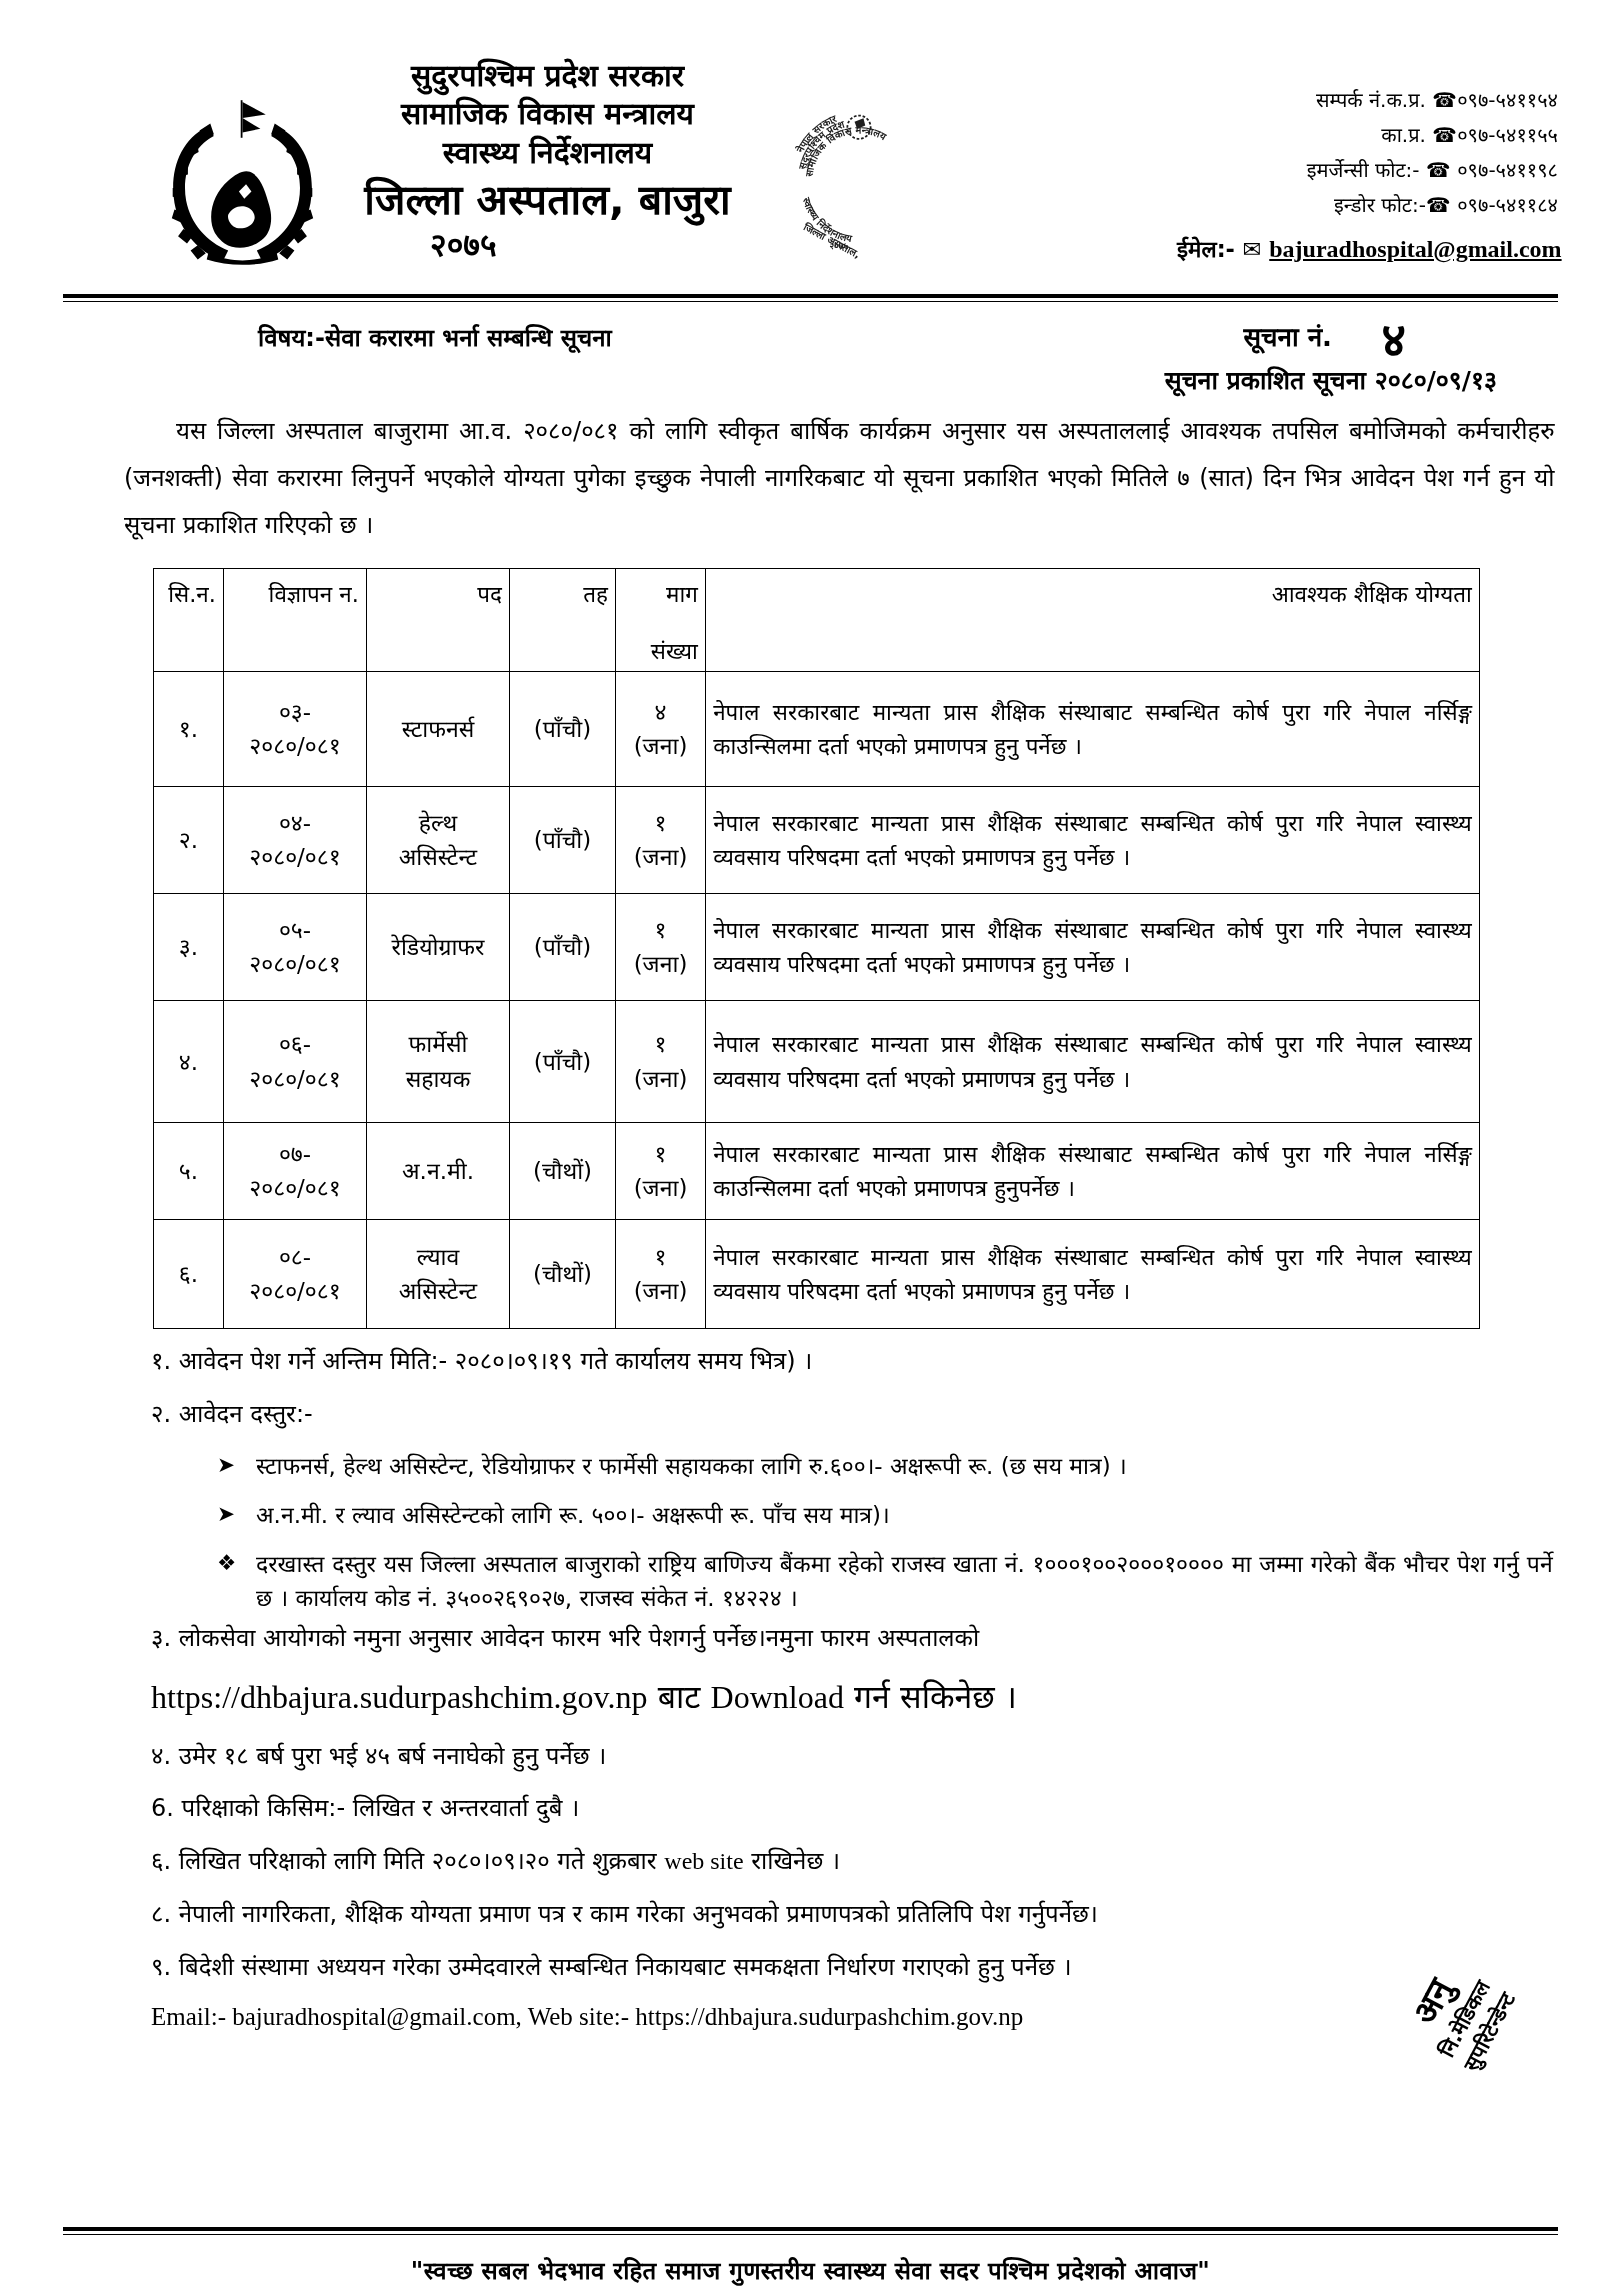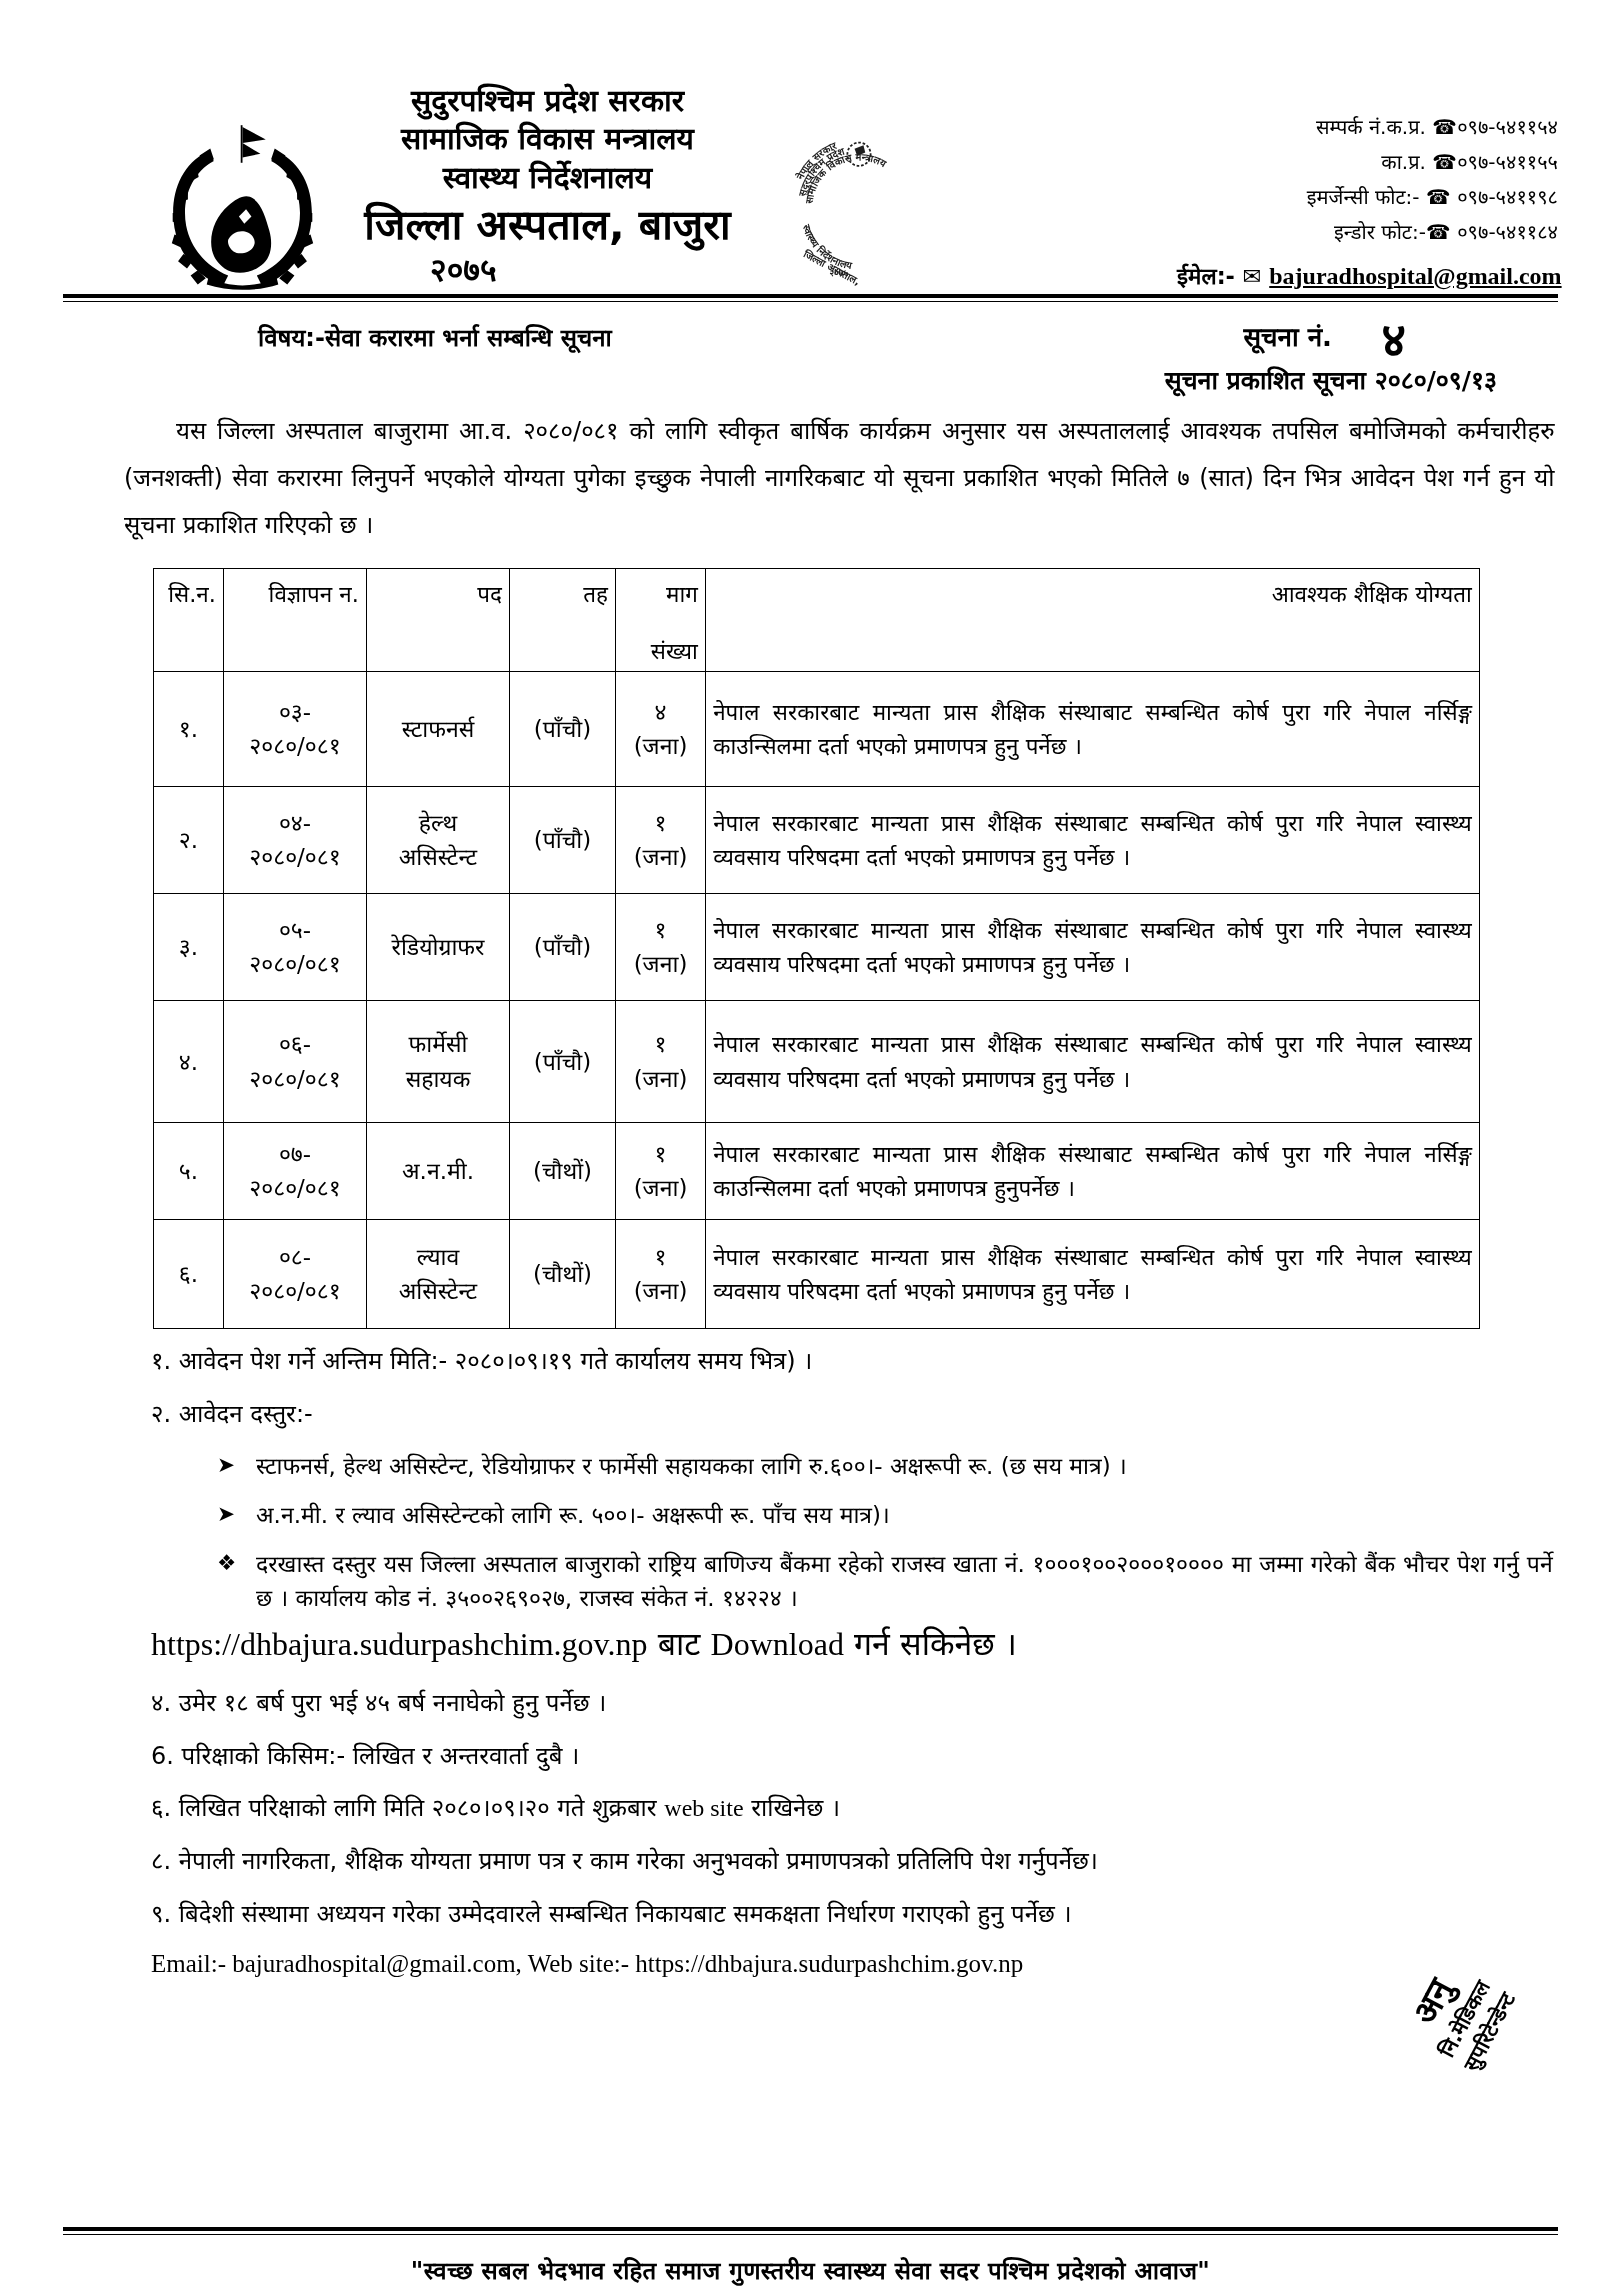--- a/index.html
+++ b/index.html
@@ -18,21 +18,21 @@
   .page {
     width: 1621px;
     height: 2291px;
     padding: 21.5px 54px 0 54px;
     position: relative;
   }
 
   
   .header {
     display: flex;
-    align-items: flex-end;
+    align-items: center;
     height: 269px;
     position: relative;
   }
   .emblem {
     width: 179px;
     height: 175px;
     margin-left: 99px;
     margin-top: 45px;
     flex: 0 0 auto;
     position: relative;
@@ -522,20 +522,21 @@
     <div class="note-sub">
       <span class="bullet">➤</span>
       <span>अ.न.मी. र ल्याव असिस्टेन्टको लागि रू. ५००।- अक्षरूपी रू. पाँच सय मात्र)।</span>
     </div>
 
     <div class="note-sub diamond">
       <span class="bullet">❖</span>
       <span>दरखास्त दस्तुर यस जिल्ला अस्पताल बाजुराको राष्ट्रिय बाणिज्य बैंकमा रहेको राजस्व खाता नं. १०००१००२०००१०००० मा जम्मा गरेको बैंक भौचर पेश गर्नु पर्ने छ । कार्यालय कोड नं. ३५००२६९०२७, राजस्व संकेत नं. १४२२४ ।</span>
     </div>
 
+    <div class="note">३.  लोकसेवा आयोगको नमुना अनुसार आवेदन फारम भरि पेशगर्नु पर्नेछ।नमुना फारम अस्पतालको</div>
 
     <div class="note-cont">
       <span class="note-latin">https://dhbajura.sudurpashchim.gov.np</span><span> बाट </span><span class="note-latin">Download</span><span> गर्न सकिनेछ ।</span>
     </div>
 
     <div class="note">४. उमेर १८ बर्ष पुरा भई ४५ बर्ष ननाघेको हुनु पर्नेछ ।</div>
 
     <div class="note">6. परिक्षाको किसिम:- लिखित र अन्तरवार्ता दुबै ।</div>
 
     <div class="note">

